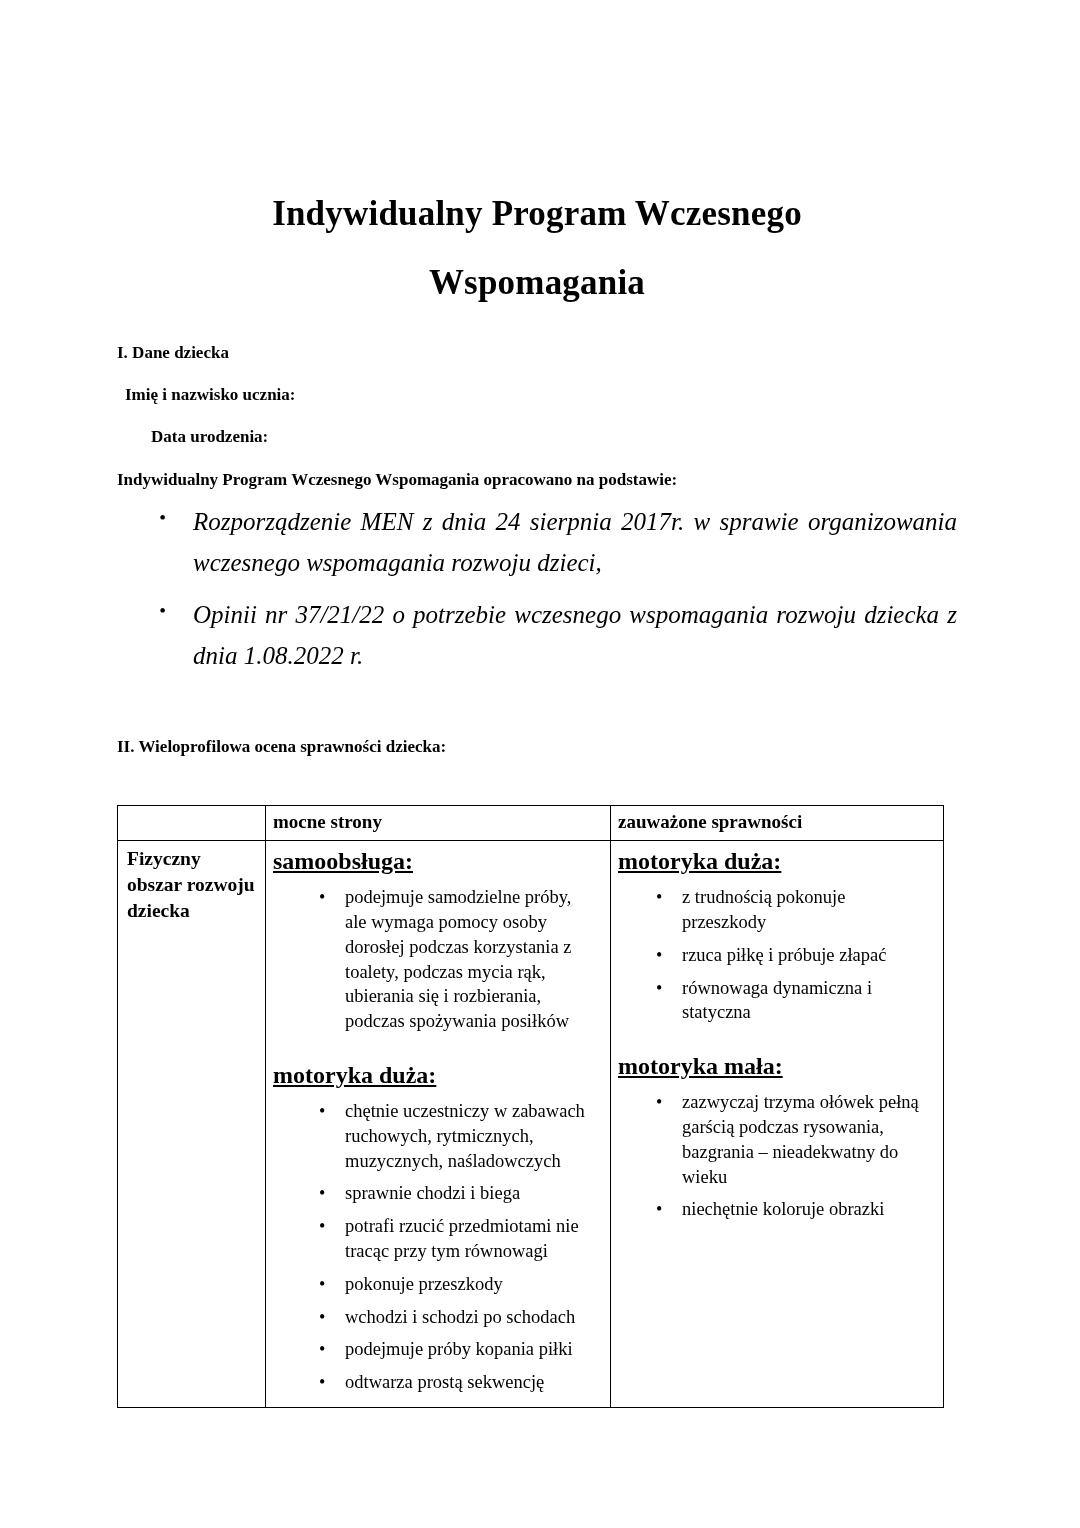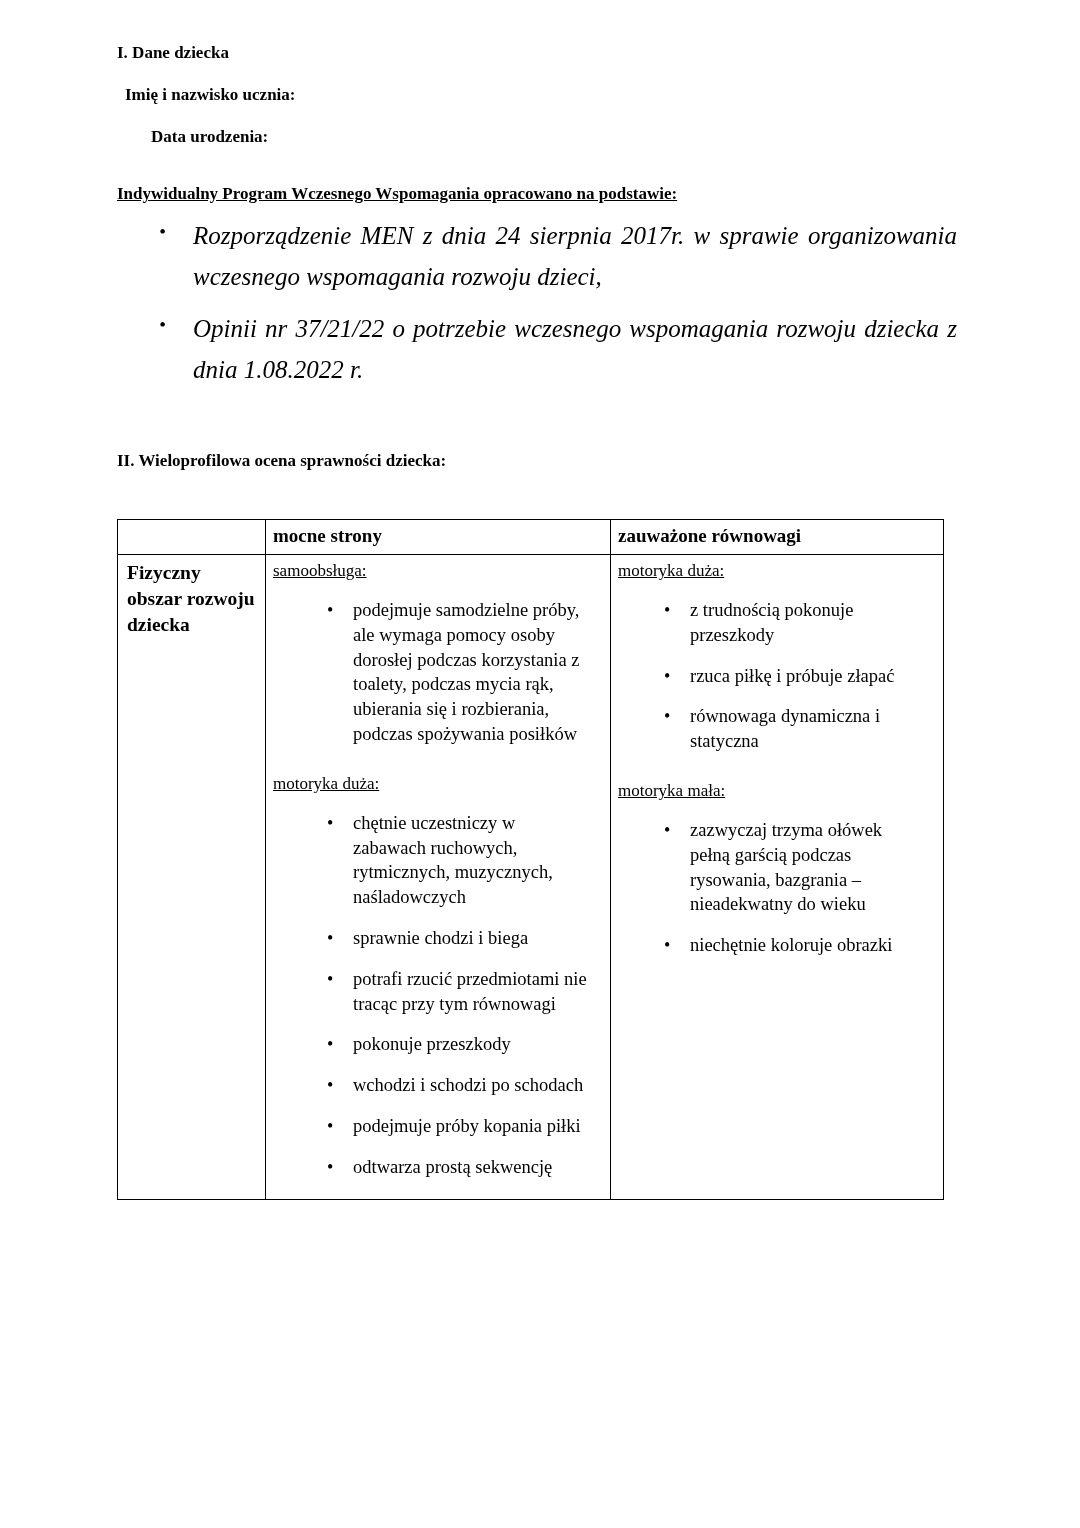--- a/index.html
+++ b/index.html
@@ -45,21 +45,21 @@
 
   
   .sec-heading {
     font-size: 17px;
     font-weight: bold;
     line-height: 1.0;
   }
   #sec-1-heading  { margin-top: 44px; }
   #child-name     { margin-top: 25px; padding-left: 8px; }
   #birth-date     { margin-top: 25px; padding-left: 34px; }
-  #basis-intro    { margin-top: 40px; text-decoration: underline; }
+  #basis-intro    { margin-top: 26px; }
   #sec-2-heading  { margin-top: 62px; }
 
   
   ul.doc-list {
     list-style: none;
     margin: 14px 0 0 0;
     padding: 0;
   }
   ul.doc-list > li {
     position: relative;
@@ -114,57 +114,61 @@
     font-weight: bold;
     font-size: 19.5px;
     line-height: 1.33;
     padding-top: 5px;
     padding-left: 9px;
   }
 
   .cell-body { padding-top: 3px; }
 
   .group-title {
-    font-weight: normal;
+    font-weight: bold;
     text-decoration: underline;
-    font-size: 17px;
+    font-size: 24px;
     line-height: 1.3;
     display: block;
   }
   .group-title.spaced-above { margin-top: 26px; }
 
   ul.cell-list {
     list-style: none;
     margin: 0;
     padding: 0;
   }
   ul.cell-list > li {
     position: relative;
     padding-left: 64px;
     font-size: 18.5px;
     line-height: 1.34;
-    margin: 16px;
+    margin: 8px;
   }
   ul.cell-list > li::before {
     content: "\2022";
     position: absolute;
     left: 38px;
     top: 0;
     font-size: 18px;
     line-height: 1.34;
   }
   .cell-diff ul.cell-list > li { padding-left: 56px; }
   .cell-diff ul.cell-list > li::before { left: 30px; }
 </style>
 </head>
 <body>
 
 <div class="page">
   <div class="content">
 
+    <h1 class="doc-title">
+      <span>Indywidualny Program Wczesnego</span>
+      <span class="title-line-2">Wspomagania</span>
+    </h1>
 
     <div class="sec-heading" id="sec-1-heading">I. Dane dziecka</div>
 
     <div class="sec-heading" id="child-name">Imię i nazwisko ucznia:</div>
 
     <div class="sec-heading" id="birth-date">Data urodzenia:</div>
 
     <div class="sec-heading" id="basis-intro">Indywidualny Program Wczesnego Wspomagania opracowano na podstawie:</div>
 
     <ul class="doc-list">
@@ -177,21 +181,21 @@
     <table class="assess-table">
       <colgroup>
         <col class="c-label">
         <col class="c-strong">
         <col class="c-diff">
       </colgroup>
       <thead>
         <tr>
           <th class="empty-corner"></th>
           <th>mocne strony</th>
-          <th>zauważone równowagi</th>
+          <th>zauważone sprawności</th>
         </tr>
       </thead>
       <tbody>
         <tr>
 
           <td class="row-label">Fizyczny obszar rozwoju dziecka</td>
 
           <td class="cell-strong">
             <div class="cell-body">
 

